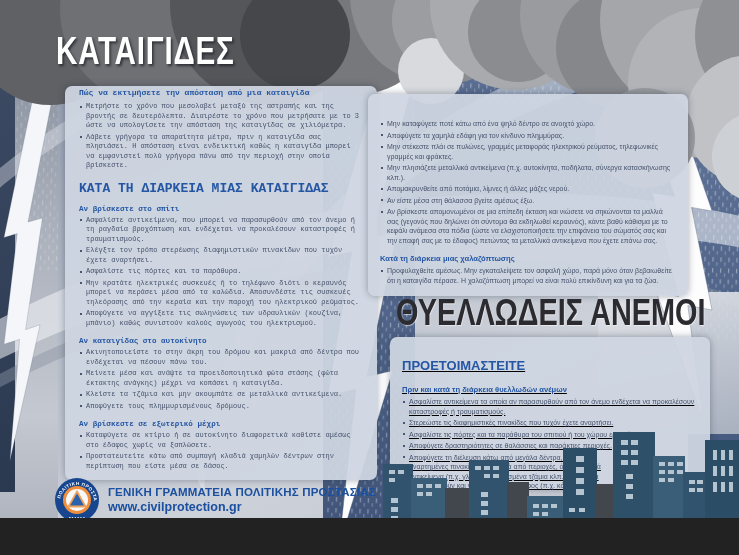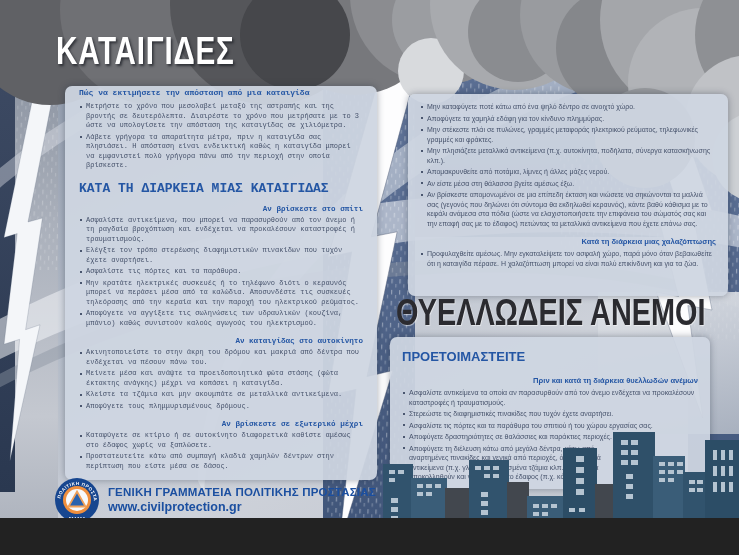--- a/index.html
+++ b/index.html
@@ -31,25 +31,25 @@
   #storm-title{left:56px;top:30px;z-index:9;font-size:38px;font-weight:bold;color:#fff;
     letter-spacing:1px;transform:scaleX(0.78);transform-origin:left top;
     text-shadow:2px 2px 3px rgba(25,28,35,0.75);white-space:nowrap;}
   #winds-title{left:396px;top:292px;z-index:10;font-size:37px;font-weight:bold;color:#2b2b30;
     transform:scaleX(0.78);transform-origin:left top;white-space:nowrap;
     text-shadow:1px 1px 1px rgba(255,255,255,0.55);}
   
   .panel{position:absolute;background:rgba(206,214,225,0.94);border-radius:7px;z-index:10;
     box-shadow:0 0 7px rgba(35,45,65,0.4);box-sizing:border-box;}
   #panel-storm{left:65px;top:86px;width:312px;height:394px;padding:2px 14px;font-family:Liberation Mono, monospace;}
-  #panel-outdoor{left:408px;top:94px;width:320px;height:202px;padding:8px 12px;}
-  #panel-wind{left:390px;top:337px;width:320px;height:152px;padding:12px 12px;}
+  #panel-outdoor{left:368px;top:94px;width:320px;height:202px;padding:25px 12px;}
+  #panel-wind{left:390px;top:337px;width:320px;height:152px;padding:21px 12px;text-decoration:underline;}
   .h-lead{color:#2456a4;font-weight:bold;font-size:8px;margin:0 0 5px 0;}
   .h-caps{color:#2456a4;font-weight:bold;font-size:13px;margin:10px 0 0 0;}
-  .h-sub{color:#2456a4;font-weight:bold;font-size:7.6px;margin:9px 0 3px 0;text-align:right;}
+  .h-sub{color:#2456a4;font-weight:bold;font-size:7.6px;margin:9px 0 3px 0;}
   ul.blist{list-style:none;margin:0;padding:0;}
   ul.blist li{position:relative;padding-left:7px;font-size:7px;line-height:9.5px;
     color:#46526b;margin-bottom:2px;}
   ul.blist li::before{content:"";position:absolute;left:1px;top:3.6px;width:2.4px;height:2.4px;background:#4a566f;}
   #panel-wind ul.blist li:last-child{width:70%;}
   
   #rain-svg{left:0;top:0;z-index:3;}
   #bolt-svg{left:0;top:0;z-index:6;}
   #skyline-svg{left:383px;top:426px;z-index:12;}
   

